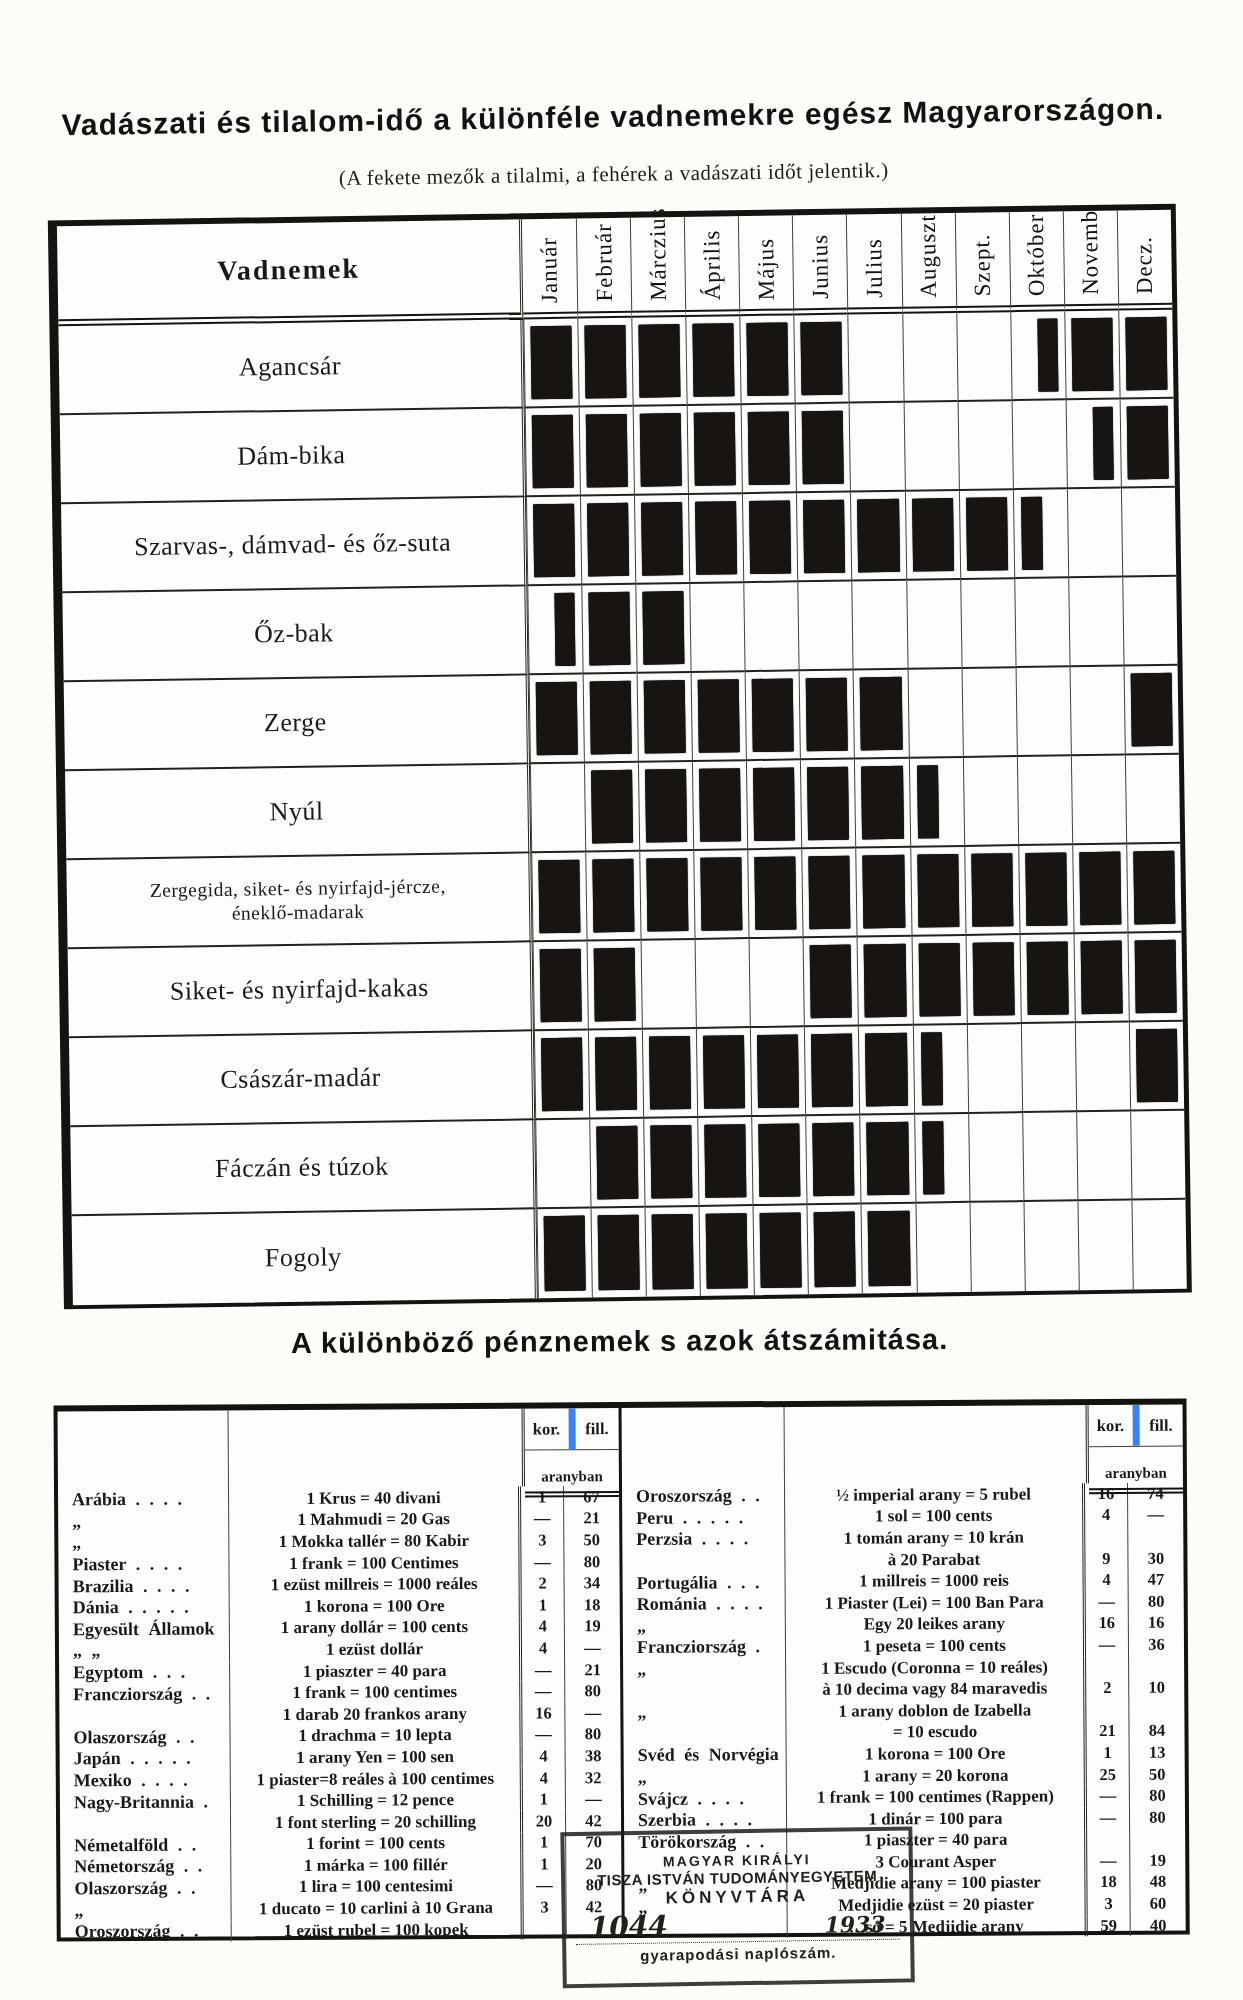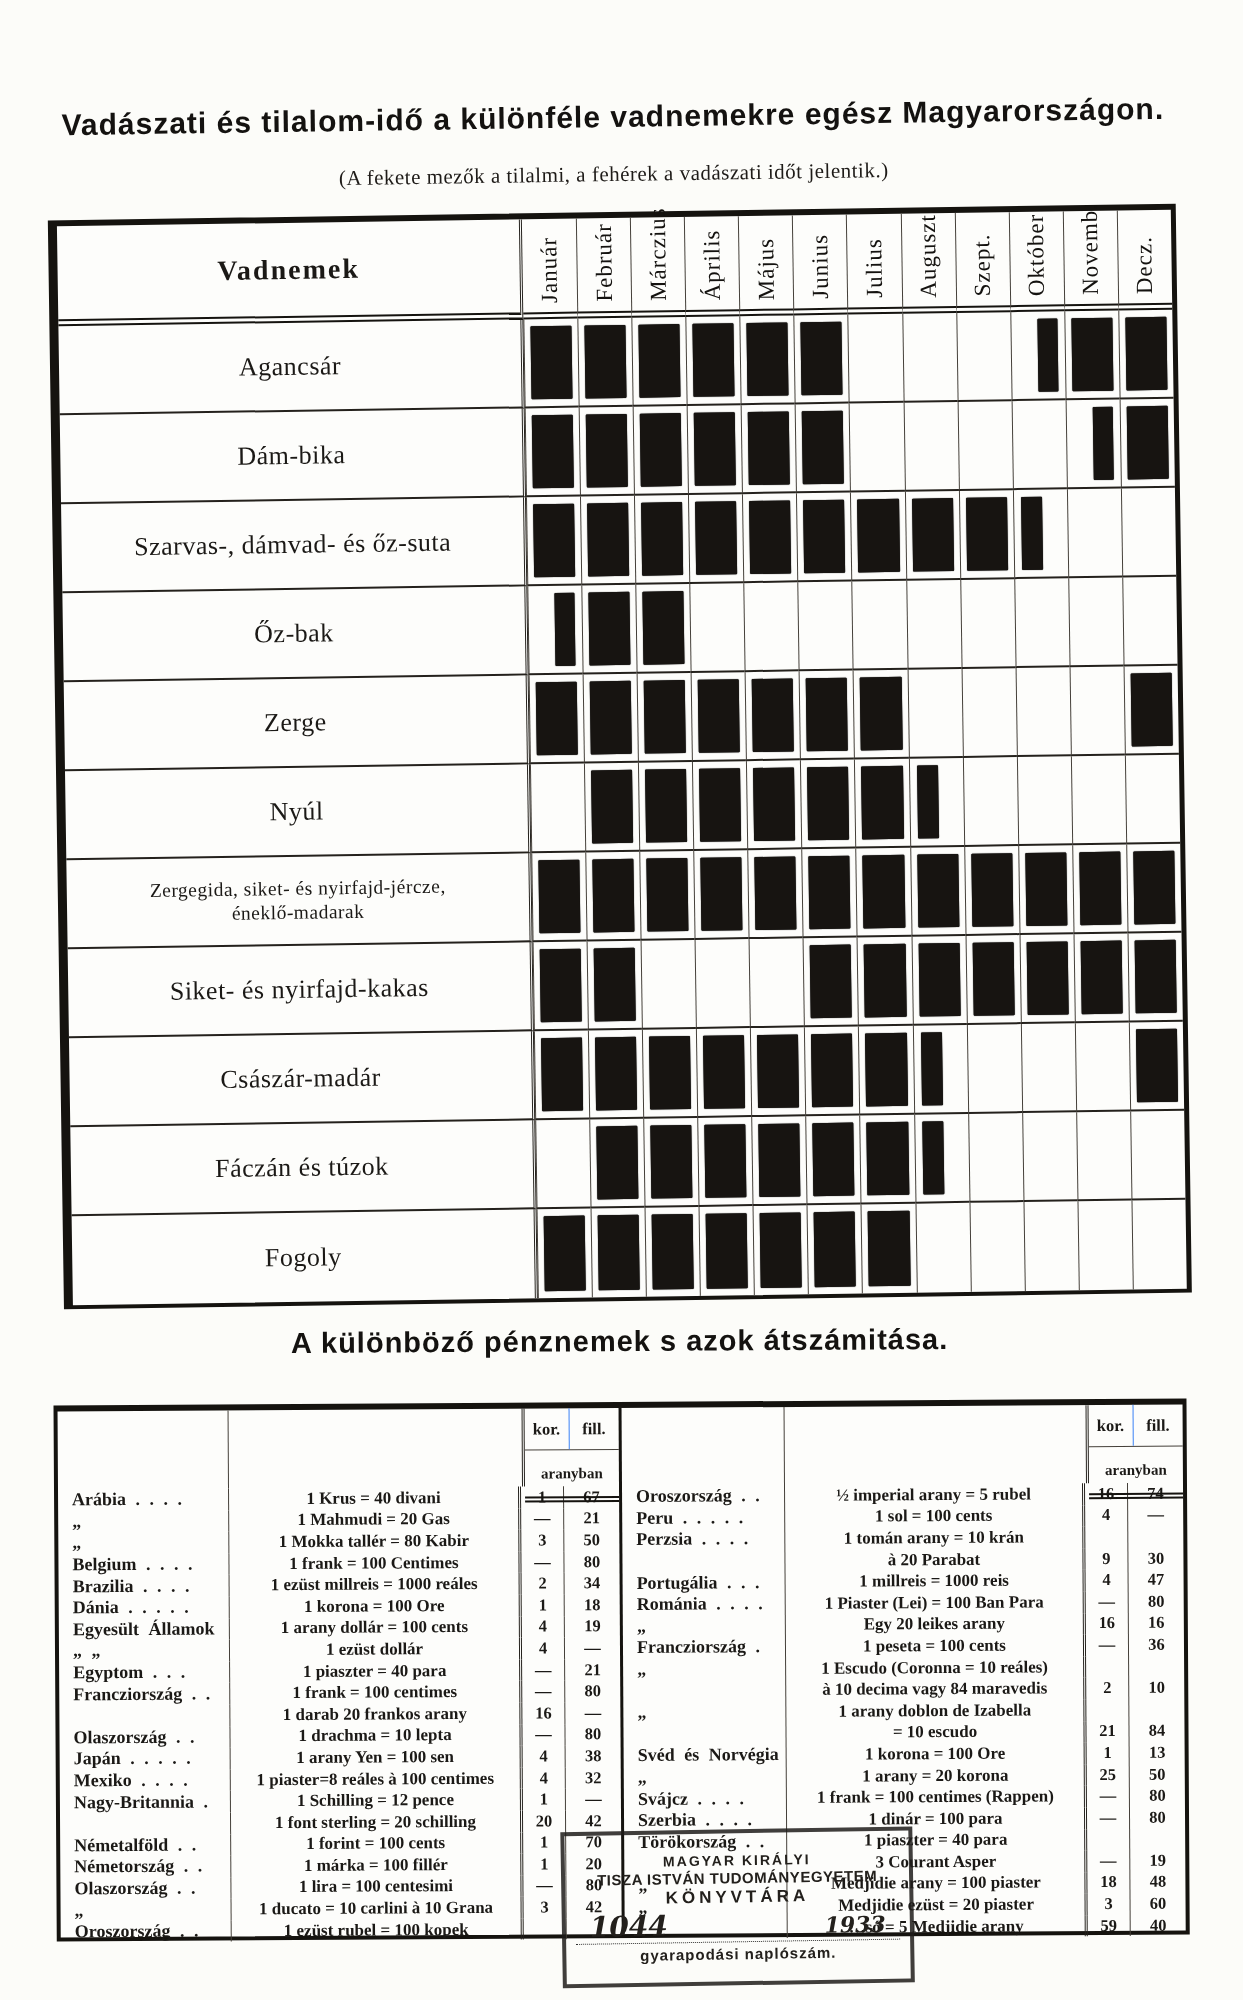--- a/index.html
+++ b/index.html
@@ -82,25 +82,25 @@
   .ch-box{
     position:absolute;right:0;top:0;width:97px;height:78px;box-sizing:border-box;
     border-left:3px double #26231e;
   }
   .ch-top{display:flex;height:42px;border-bottom:1px solid #45403a;box-sizing:border-box;}
   .ch-top span{
     display:flex;align-items:center;justify-content:center;
     font-weight:bold;font-size:16.5px;
   }
   .ch-kor{width:45px;}
-  .ch-fill{width:52px;border-left:1px solid #3b82f6;box-sizing:border-box;}
+  .ch-fill{width:52px;border-left:7px solid #3b82f6;box-sizing:border-box;}
   .ch-sub{
-    height:52px;box-sizing:border-box;border-bottom:6px double #15130f;
+    height:36px;box-sizing:border-box;border-bottom:6px double #15130f;
     display:flex;align-items:center;justify-content:center;
-    font-weight:bold;font-size:15px;
+    font-weight:bold;font-size:15px;margin-top:11px;
   }
   .crow{display:flex;height:21.6px;align-items:stretch;}
   .crow span{display:flex;align-items:center;box-sizing:border-box;white-space:nowrap;}
   .c-country{width:170px;padding-left:14px;font-weight:bold;font-size:18px;word-spacing:5px;}
   .half.right .c-country{width:162px;}
   .c-conv{flex:1;justify-content:center;border-left:1px solid #45403a;font-weight:bold;font-size:17px;}
   .c-kor{width:45px;justify-content:center;border-left:3px double #26231e;font-weight:bold;font-size:16.5px;}
   .c-fill{width:56px;justify-content:center;border-left:1px solid #45403a;font-weight:bold;font-size:16.5px;}
 
   
@@ -522,21 +522,21 @@
             <span class="c-kor">—</span>
             <span class="c-fill">21</span>
           </div>
           <div class="crow">
             <span class="c-country">„</span>
             <span class="c-conv">1 Mokka tallér = 80 Kabir</span>
             <span class="c-kor">3</span>
             <span class="c-fill">50</span>
           </div>
           <div class="crow">
-            <span class="c-country">Belgium . . . .</span>
+            <span class="c-country">Piaster . . . .</span>
             <span class="c-conv">1 frank = 100 Centimes</span>
             <span class="c-kor">—</span>
             <span class="c-fill">80</span>
           </div>
           <div class="crow">
             <span class="c-country">Brazilia . . . .</span>
             <span class="c-conv">1 ezüst millreis = 1000 reáles</span>
             <span class="c-kor">2</span>
             <span class="c-fill">34</span>
           </div>

